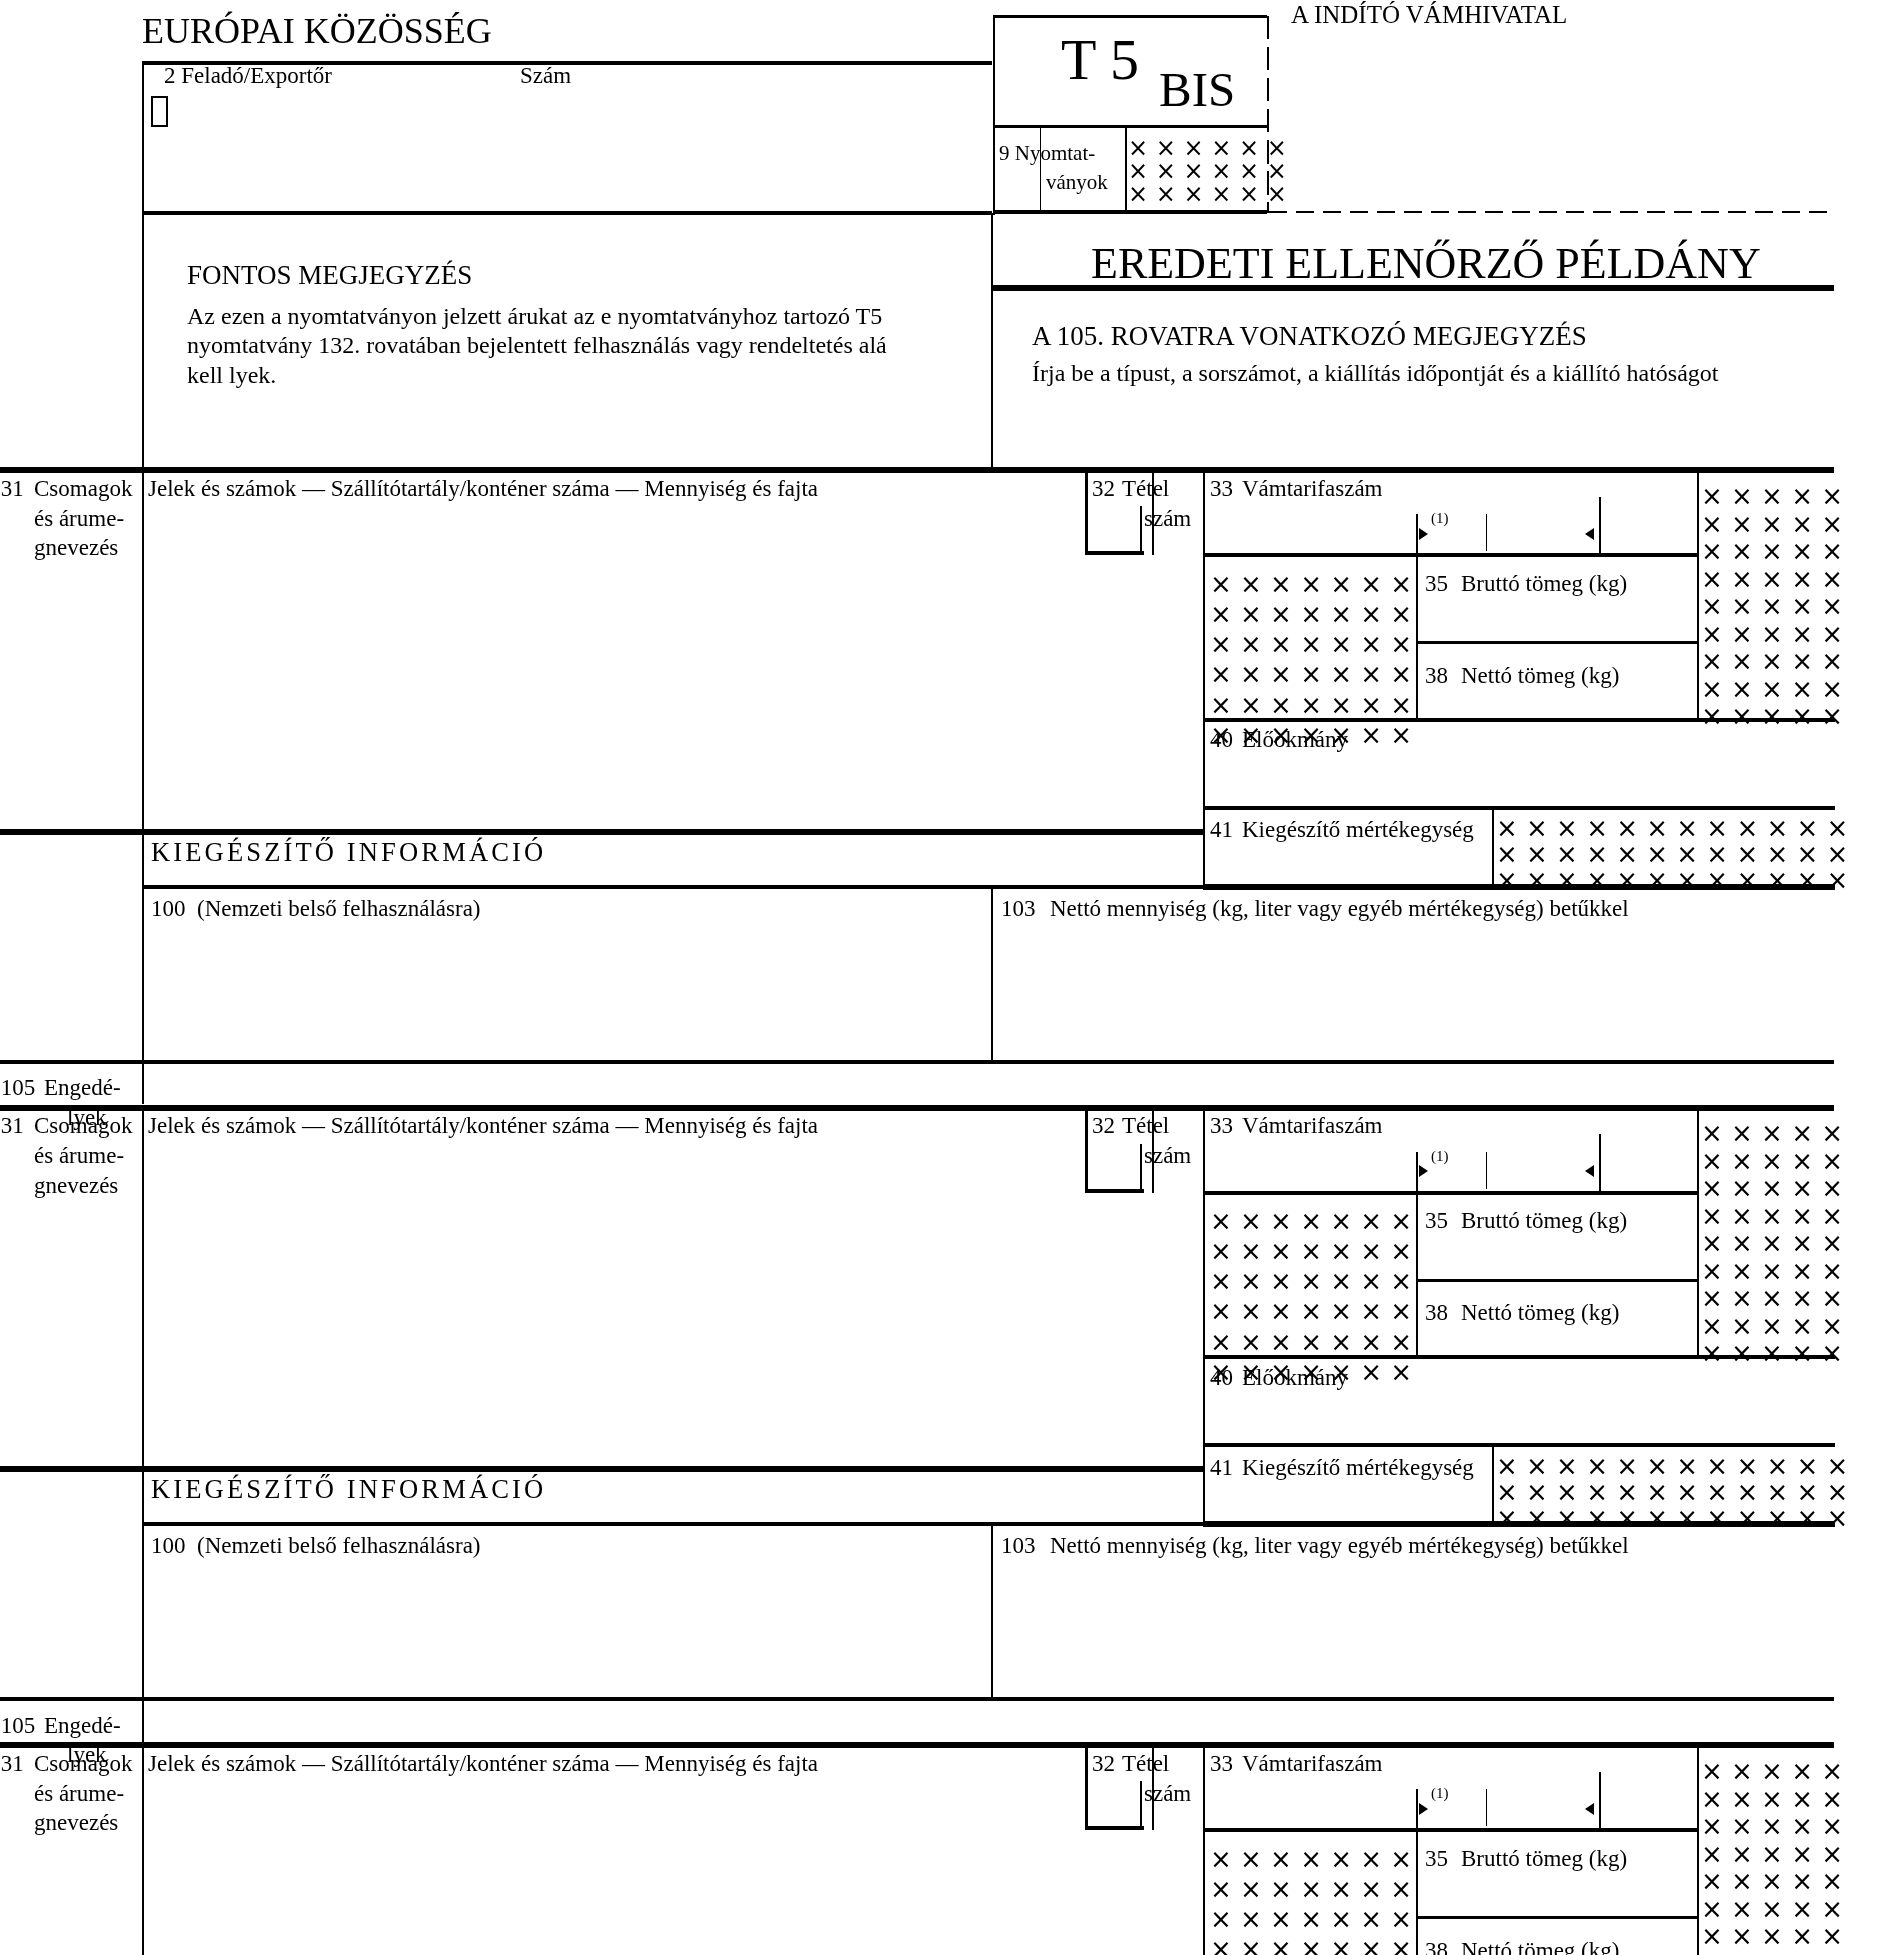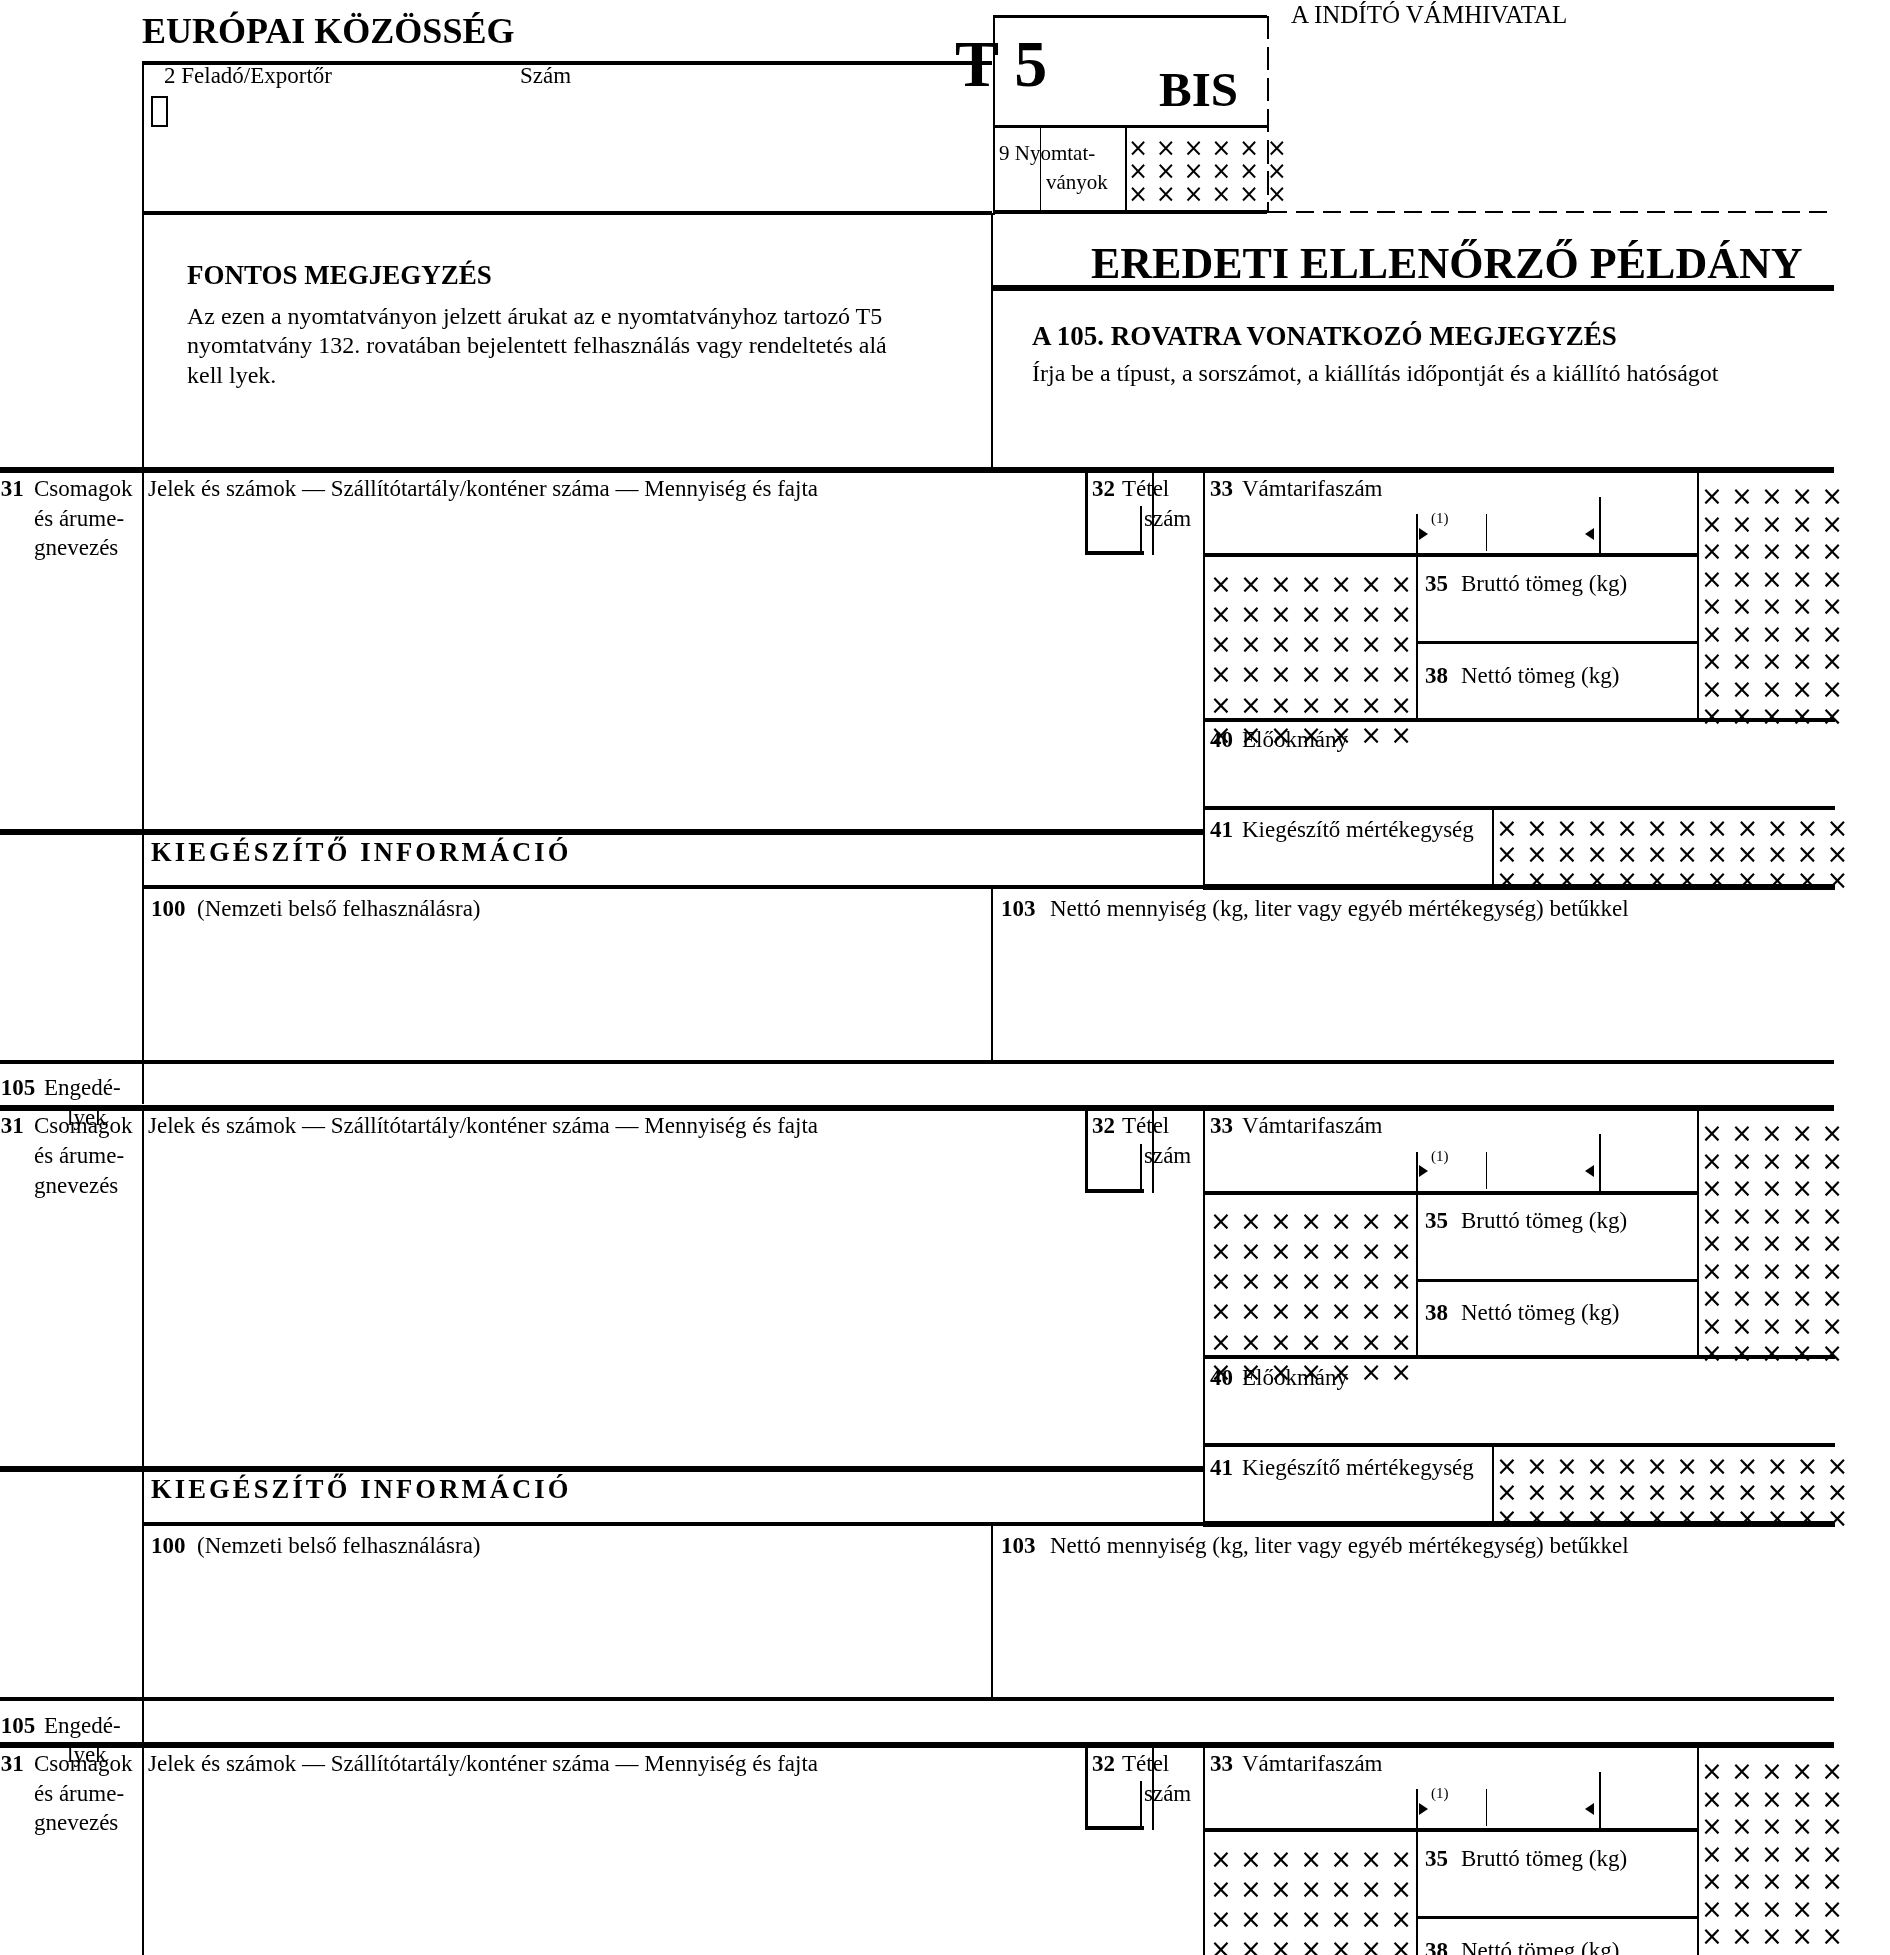--- a/index.html
+++ b/index.html
@@ -2,21 +2,21 @@
 <html style="font-size:6.3px"><head>
 <meta charset="utf-8">
 <style>
   html, body { margin:0; padding:0; background:#fff; }
   body { width:1891px; height:2630px; position:relative; overflow:hidden;
          font-family:"Liberation Serif","DejaVu Serif",serif; color:#000; }
   .abs { position:absolute; }
   .hl { position:absolute; background:#000; }
   .vl { position:absolute; background:#000; }
   .t { position:absolute; white-space:nowrap; font-size:23px; line-height:1.15; }
-  .b { font-weight:bold; }
+  .b { font-weight:normal; }
   .xx { position:absolute; font-family:"DejaVu Sans",sans-serif; font-weight:normal;
         color:#000; white-space:pre; line-height:1; letter-spacing:0; }
   .dash { position:absolute; height:2.3px;
           background-image:repeating-linear-gradient(90deg,#000 0 18px,transparent 18px 27px); }
   .vdash { position:absolute; width:1.6px;
           background-image:repeating-linear-gradient(180deg,#000 0 23.5px,transparent 23.5px 31px); }
   .tri-r { position:absolute; width:0; height:0; border-top:6.3px solid transparent;
            border-bottom:6.3px solid transparent; border-left:9.4px solid #000; }
   .tri-l { position:absolute; width:0; height:0; border-top:6.3px solid transparent;
            border-bottom:6.3px solid transparent; border-right:9.4px solid #000; }
@@ -32,21 +32,21 @@
 <div class="vl" style="left:142px;top:61px;width:1.6px;height:409px;"></div>
 <div class="hl" style="left:142px;top:211px;width:850px;height:3.5px;"></div>
 
 <div class="t" style="left:164px;top:63px;">2 Feladó/Exportőr</div>
 <div class="t" style="left:520px;top:63px;">Szám</div>
 <div class="abs" style="left:151px;top:96px;width:17px;height:31px;border:2px solid #000;box-sizing:border-box;"></div>
 <textarea class="field" style="left: 180px; top: 94px; width: 802px; height: 113px; resize: none;"></textarea>
 
 <div class="abs" style="left:993px;top:15px;width:274px;height:113px;border-top:3.9px solid #000;border-left:2.3px solid #000;border-bottom:3.9px solid #000;box-sizing:border-box;"></div>
 <div class="vdash" style="left:1267px;top:15.6px;height:197px;"></div>
-<div class="t b" style="left:955px;top:31px;font-size:66px;line-height:1;">T 5</div>
+<div class="t b" style="left:1061px;top:31px;font-size:58px;line-height:1;">T 5</div>
 <div class="t b" style="left:1159px;top:65px;font-size:49px;line-height:1;">BIS</div>
 
 <div class="vl" style="left:993px;top:125px;width:2.3px;height:90px;"></div>
 <div class="vl" style="left:1040px;top:125px;width:1.2px;height:88px;"></div>
 <div class="vl" style="left:1125px;top:125px;width:1.6px;height:88px;"></div>
 <div class="hl" style="left:993px;top:210px;width:274px;height:3.9px;"></div>
 <div class="t" style="left:999px;top:141px;font-size:21px;">9  Nyomtat-</div>
 <div class="t" style="left:1046px;top:170px;font-size:21px;">ványok</div>
 <div class="xx" style="left: 1128px; top: 137px; font-size: 24px; line-height: 0.95;">× × × × × ×
 × × × × × ×

